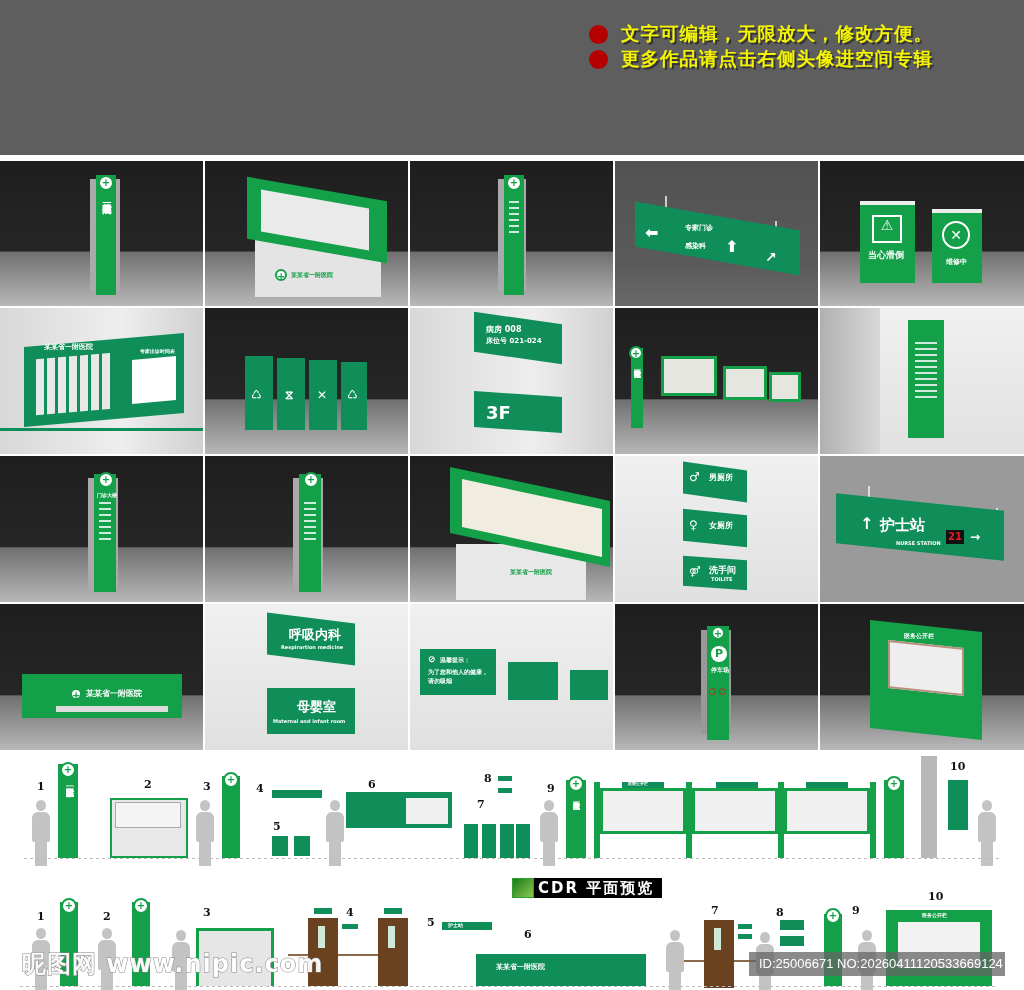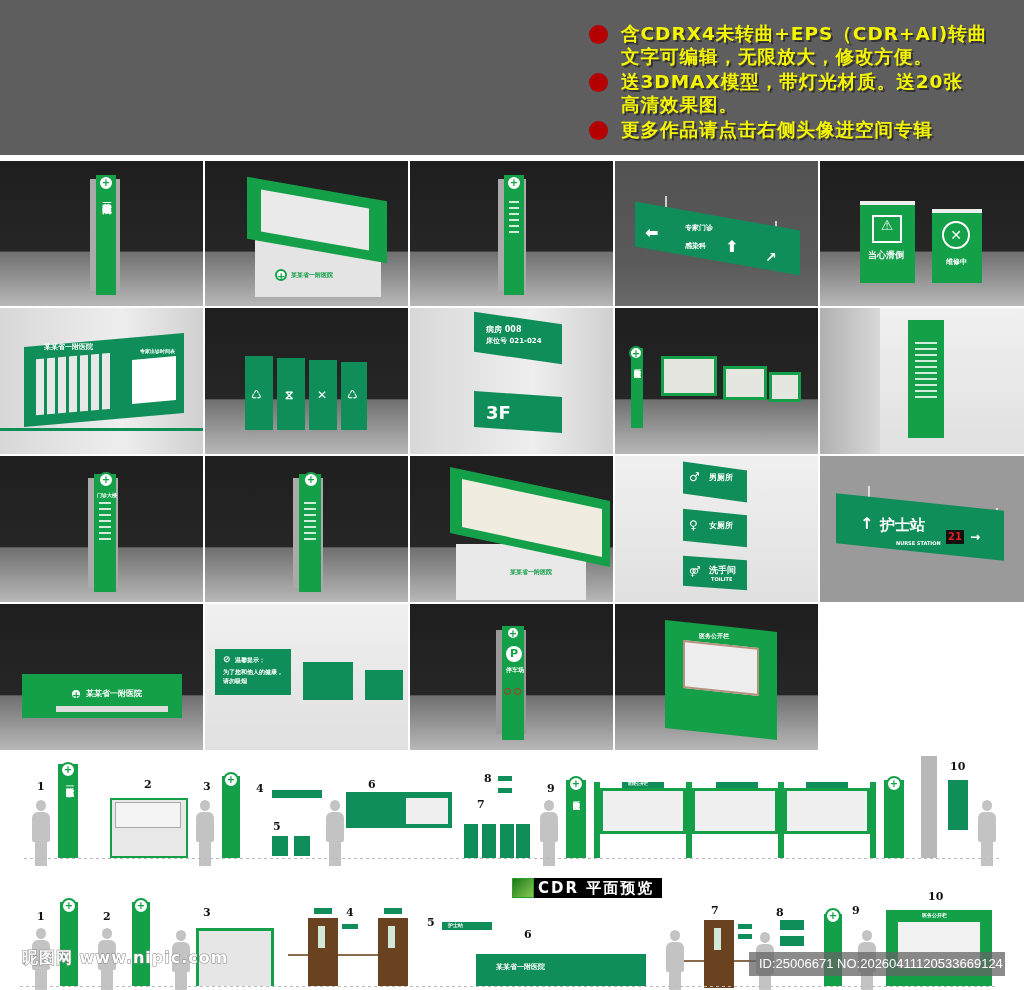--- a/index.html
+++ b/index.html
@@ -39,39 +39,33 @@
   .person .h { width: 10px; height: 11px; border-radius: 50%; background: #c3c3c3; margin: 0 auto; }
   .person .b { width: 18px; height: 30px; background: #c3c3c3; border-radius: 6px 6px 2px 2px; margin-top: 1px; }
   .person .l { width: 12px; height: 24px; background: #c3c3c3; margin: 0 auto; }
   .ground { position: absolute; height: 1px; background: repeating-linear-gradient(90deg, #bbb 0 3px, transparent 3px 6px); }
   .door { position: absolute; background: #6b4220; width: 30px; height: 68px; }
   .door .win { position: absolute; left: 10px; top: 8px; width: 7px; height: 22px; background: #cfe8d8; }
   .rail { position: absolute; height: 2px; background: #8a6a4a; }
   .cdr-badge { position: absolute; left: 512px; top: 126px; height: 20px; width: 150px; background: #000; display: flex; align-items: center; }
   .cdr-badge .ico { width: 22px; height: 20px; background: linear-gradient(135deg, #1a7a1a, #8ac850); border: 1px solid #2f9e2f; }
   .cdr-badge .t { color: #fff; font-weight: bold; font-size: 15px; letter-spacing: 2px; margin-left: 4px; }
-  .wm-left { position: absolute; left: 22px; top: 196px; font-size: 16px; font-weight: bold; color: rgba(255,255,255,.95);
+  .wm-left { position: absolute; left: 22px; top: 196px; font-size: 24px; font-weight: bold; color: rgba(255,255,255,.95);
      -webkit-text-stroke: 1px #888; paint-order: stroke fill; letter-spacing: 1px; }
   .wm-right { position: absolute; left: 749px; top: 200px; width: 256px; height: 24px; background: rgba(100,100,100,.75); color: #fff;
      font-family: "Liberation Sans", sans-serif; font-size: 13px; line-height: 24px; padding-left: 10px; }
 </style>
 </head>
 <body>
 
 <div class="banner">
   <div class="bullets">
     <div class="bullet">
       <span class="dot"></span>
-      <div>含CDRX4未转曲+EPS（CDR+AI)转曲</div>
       <div>文字可编辑，无限放大，修改方便。</div>
-    </div>
-    <div class="bullet">
-      <span class="dot"></span>
-      <div>送3DMAX模型，带灯光材质。送20张</div>
-      <div>高清效果图。</div>
     </div>
     <div class="bullet">
       <span class="dot"></span>
       <div>更多作品请点击右侧头像进空间专辑</div>
     </div>
   </div>
 </div>
 
 <div class="grid">
 
@@ -240,20 +234,28 @@
     <div class="txtw" style="left:150px;top:74px;font-size:12px;">→</div>
   </div>
 
   <div class="cell dark">
     <div class="abs g" style="left:22px;top:70px;width:160px;height:44px;"></div>
     <div class="emblem" style="left:70px;top:84px;width:12px;height:12px;"></div>
     <div class="txtw" style="left:86px;top:84px;font-size:8px;">某某省一附医院</div>
     <div class="abs" style="left:56px;top:102px;width:112px;height:6px;background:#ddd;"></div>
   </div>
 
+  <div class="cell light">
+    <div class="abs gd" style="left:62px;top:14px;width:88px;height:42px;transform:skewY(7deg);"></div>
+    <div class="txtw" style="left:84px;top:22px;font-size:13px;">呼吸内科</div>
+    <div class="txtw" style="left:76px;top:40px;font-size:5px;">Respirartion medicine</div>
+    <div class="abs gd" style="left:62px;top:84px;width:88px;height:46px;"></div>
+    <div class="txtw" style="left:92px;top:94px;font-size:13px;">母婴室</div>
+    <div class="txtw" style="left:68px;top:114px;font-size:5px;">Maternal and infant room</div>
+  </div>
 
   <div class="cell light">
     <div class="abs gd" style="left:10px;top:45px;width:76px;height:46px;"></div>
     <div class="txtw" style="left:18px;top:50px;font-size:9px;">⊘</div>
     <div class="txtw" style="left:30px;top:52px;font-size:6px;">温馨提示：</div>
     <div class="txtw" style="left:18px;top:64px;width:60px;font-size:6px;">为了您和他人的健康，请勿吸烟</div>
     <div class="abs gd" style="left:98px;top:58px;width:50px;height:38px;"></div>
     <div class="abs gd" style="left:160px;top:66px;width:38px;height:30px;"></div>
   </div>
 

